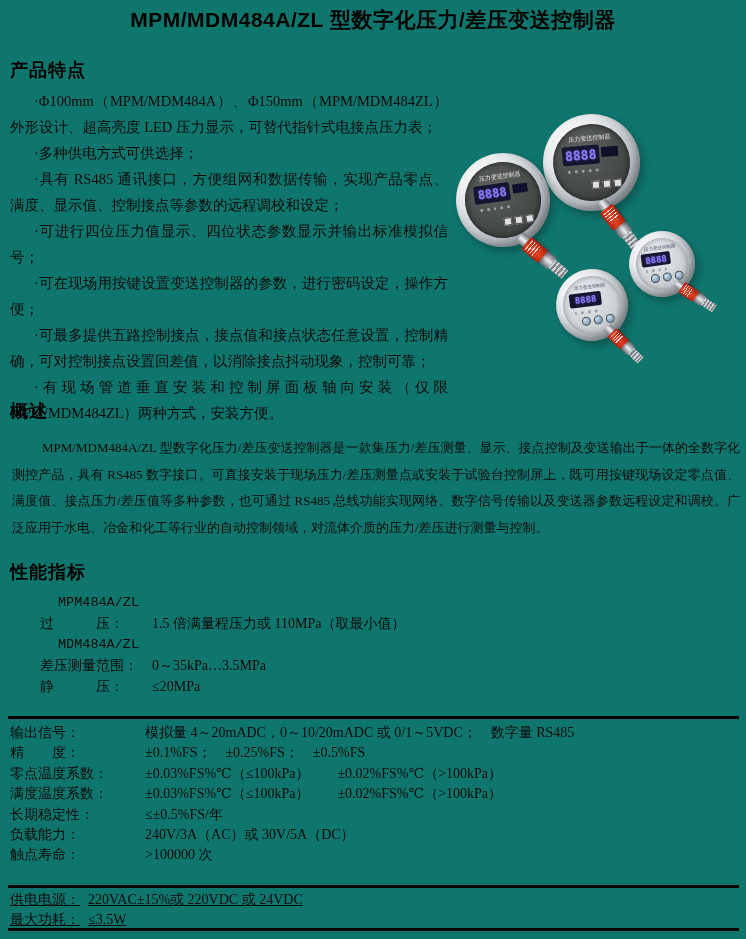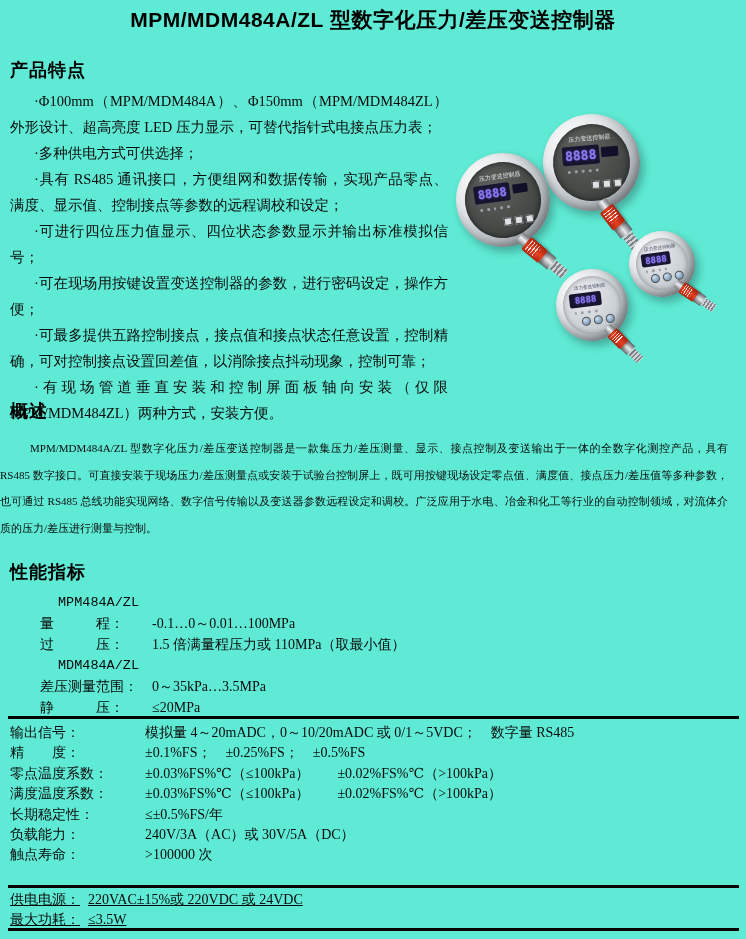--- a/index.html
+++ b/index.html
@@ -1,17 +1,17 @@
 <!DOCTYPE html>
 <html><head>
 <meta charset="utf-8">
 <style>
   html,body{margin:0;padding:0;background:#ffffff;}
   .page{
-    position:relative;width:746px;height:939px;margin:0 auto;background:#5eead4;
+    position:relative;width:746px;height:939px;margin:0 auto;background:#0f766e;
     font-family:"Liberation Serif","DejaVu Serif",serif;color:#0b0b0b;overflow:hidden;
   }
   .title{
     position:absolute;left:0;top:6px;width:100%;text-align:center;margin:0;
     font-family:"Liberation Sans","DejaVu Sans",sans-serif;
     font-size:21px;font-weight:bold;letter-spacing:0.5px;color:#000;
   }
   h2.sec{
     position:absolute;margin:0;left:10px;
     font-family:"Liberation Sans","DejaVu Sans",sans-serif;
@@ -21,22 +21,22 @@
   #overview-heading{top:399px;}
   #performance-heading{top:560px;}
 
   .features-text{
     position:absolute;left:10px;top:88px;width:438px;
     font-size:14.5px;line-height:26px;text-align:justify;
   }
   .features-text p{margin:0;text-indent:24px;}
 
   .overview-text{
-    position:absolute;left:0;top:435px;width:728px;margin:0;
-    font-size:11px;line-height:26.5px;text-align:justify;text-indent:30px;
+    position:absolute;left:12px;top:435px;width:728px;margin:0;
+    font-size:13px;line-height:26.5px;text-align:justify;text-indent:30px;
   }
 
   .perf{
     position:absolute;left:10px;top:592px;width:720px;
     font-size:14px;line-height:21px;
   }
   .perf .pmodel{font-family:"Liberation Mono","DejaVu Sans Mono",monospace;font-size:13.5px;padding-left:48px;}
   .perf .prow{padding-left:30px;}
   .perf .pl{display:inline-block;min-width:112px;}
 
@@ -226,23 +226,20 @@
   </div>
 
   <h2 class="sec" id="overview-heading">概述</h2>
   <p class="overview-text">MPM/MDM484A/ZL 型数字化压力/差压变送控制器是一款集压力/差压测量、显示、接点控制及变送输出于一体的全数字化测控产品，具有 RS485 数字接口。可直接安装于现场压力/差压测量点或安装于试验台控制屏上，既可用按键现场设定零点值、满度值、接点压力/差压值等多种参数，也可通过 RS485 总线功能实现网络、数字信号传输以及变送器参数远程设定和调校。广泛应用于水电、冶金和化工等行业的自动控制领域，对流体介质的压力/差压进行测量与控制。</p>
 
   <h2 class="sec" id="performance-heading">性能指标</h2>
 
   <div class="perf">
     <div class="pmodel">MPM484A/ZL</div>
     <div class="prow">
-      <span class="pl">量　　　程：</span><span>-0.1…0～0.01…100MPa</span>
-    </div>
-    <div class="prow">
       <span class="pl">过　　　压：</span><span>1.5 倍满量程压力或 110MPa（取最小值）</span>
     </div>
     <div class="pmodel">MDM484A/ZL</div>
     <div class="prow">
       <span class="pl">差压测量范围：</span><span>0～35kPa…3.5MPa</span>
     </div>
     <div class="prow">
       <span class="pl">静　　　压：</span><span>≤20MPa</span>
     </div>
   </div>

